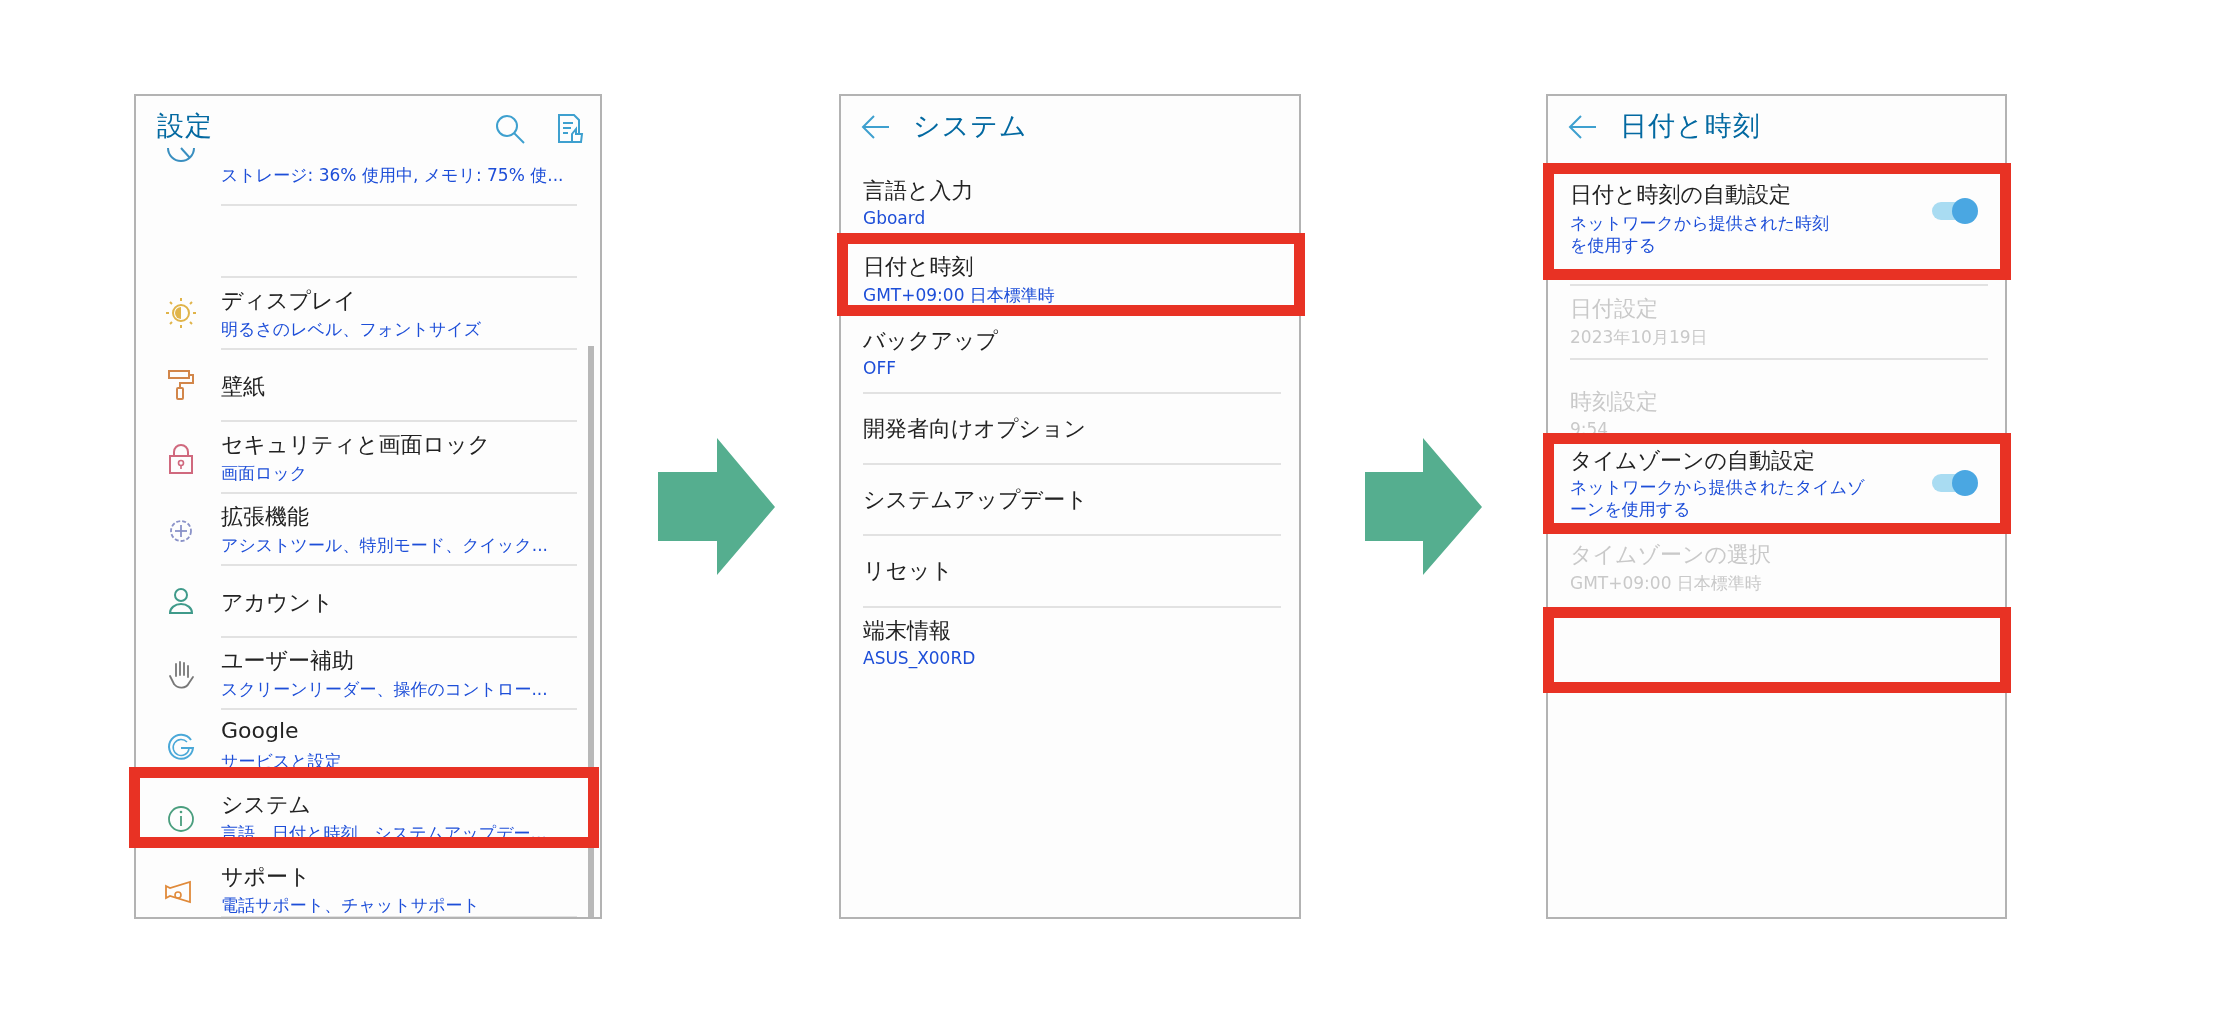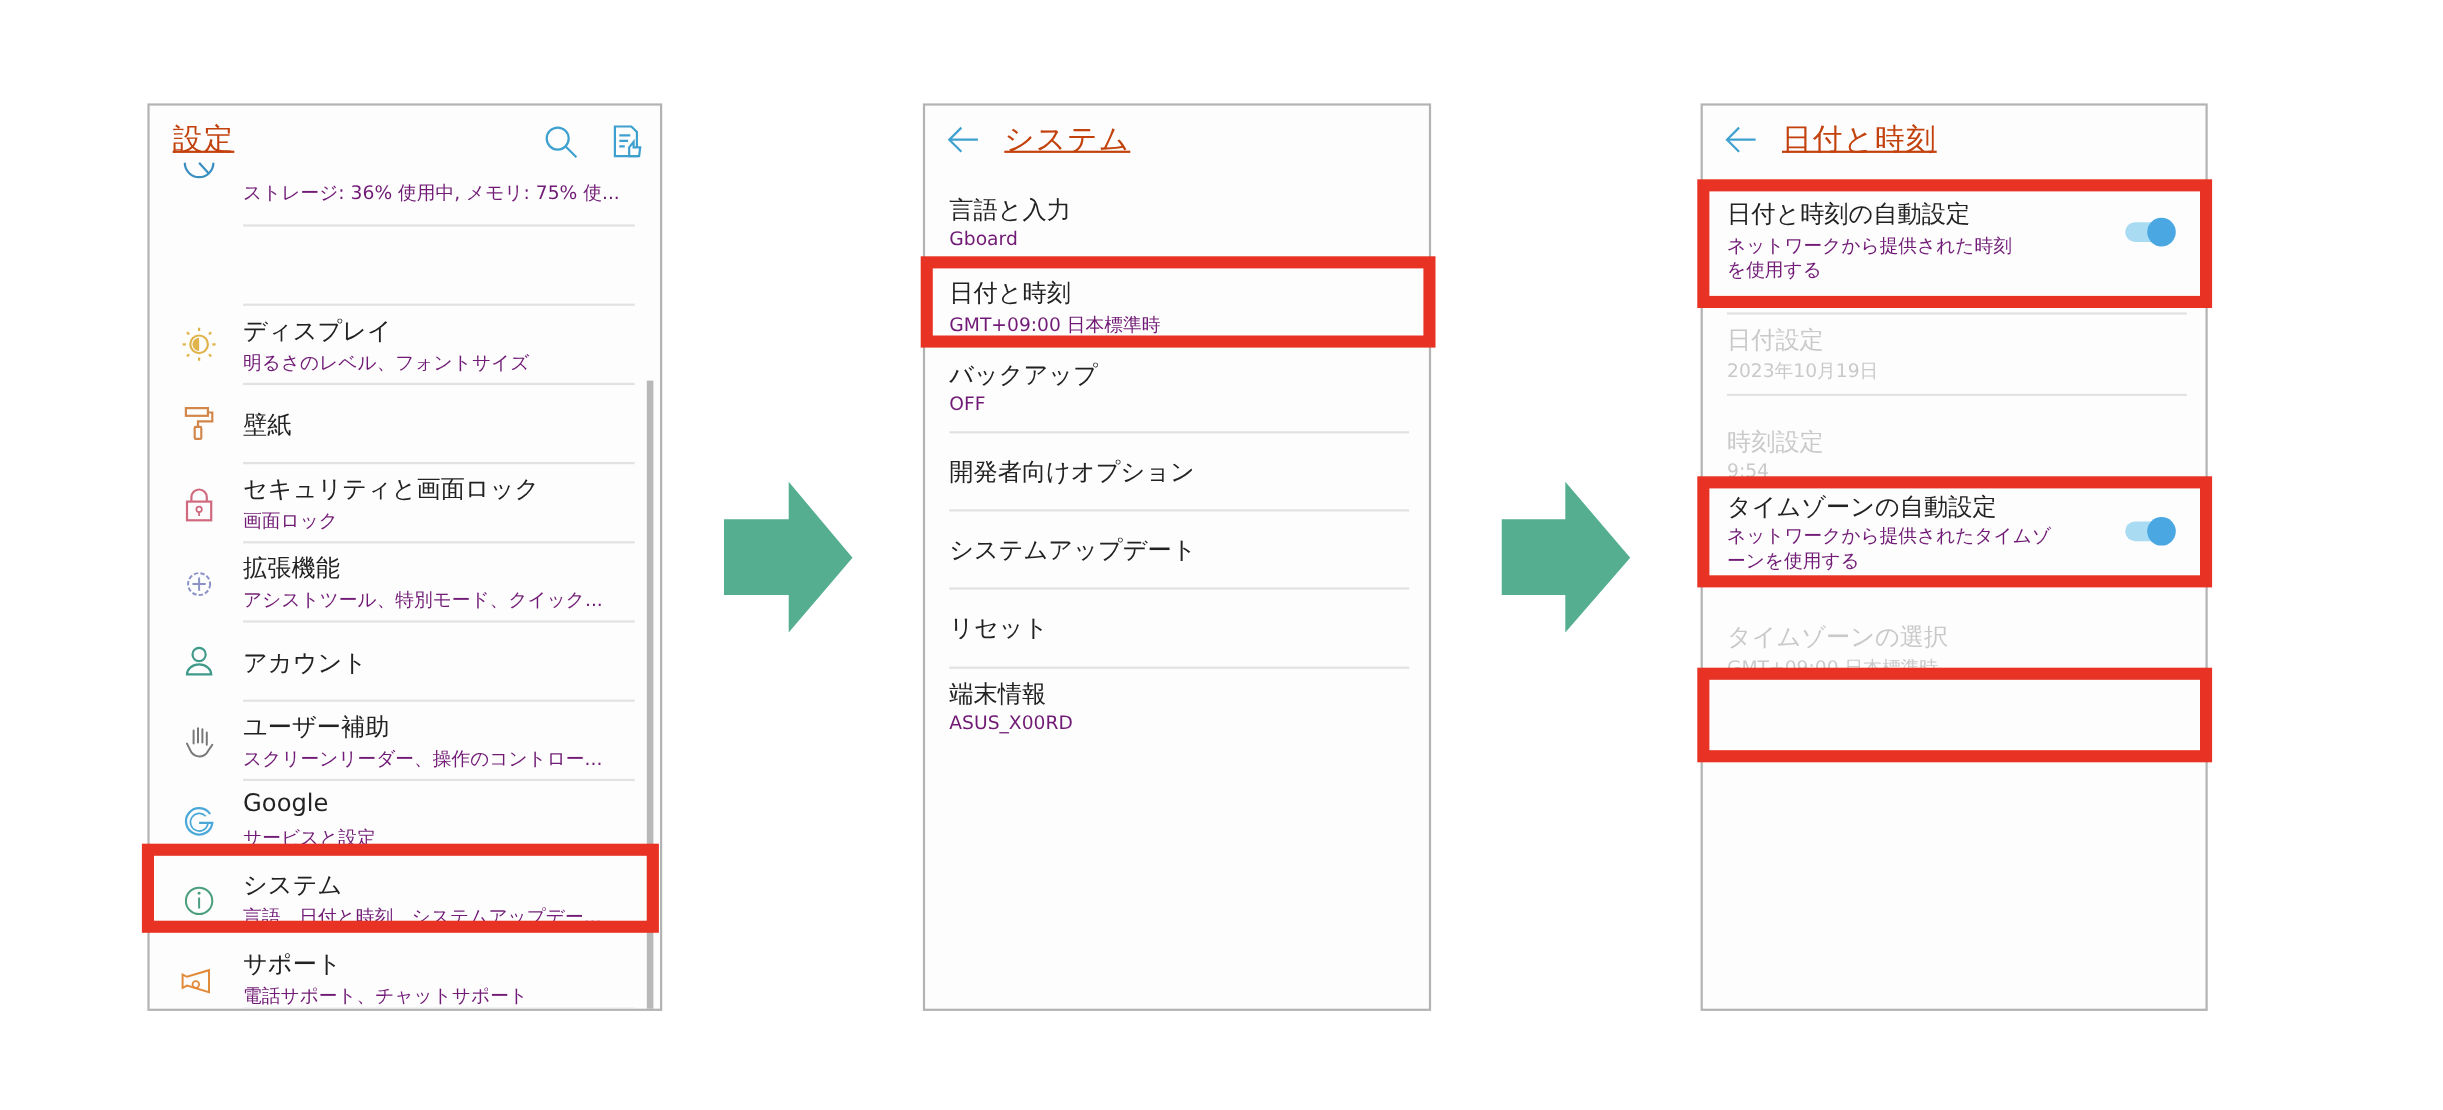--- a/index.html
+++ b/index.html
@@ -1,23 +1,23 @@
 <!DOCTYPE html>
 <html><head>
 <meta charset="utf-8">
 <style>
   html, body { margin:0; padding:0; }
   body { width:2221px; height:1009px; background:#ffffff; position:relative; overflow:hidden;
          font-family:"DejaVu Sans","Liberation Sans",sans-serif; }
   .panel { position:absolute; top:94px; height:825px; background:#fdfdfd; border:2px solid #b3b3b3; box-sizing:border-box; overflow:hidden; }
-  .hdr-title { position:absolute; font-size:27px; color:#c2410c; letter-spacing:1px;text-decoration:underline; }
+  .hdr-title { position:absolute; font-size:27px; color:#0369a1; letter-spacing:1px; }
   .back { position:absolute; }
   .row { position:absolute; left:0; right:0; }
   .t1 { position:absolute; font-size:22px; color:#222; white-space:nowrap; }
-  .t2 { position:absolute; font-size:17px; color:#701a75; white-space:nowrap; }
+  .t2 { position:absolute; font-size:17px; color:#1d4ed8; white-space:nowrap; }
   .dim .t1, .dim .t2 { color:#c9c9c9; }
   .div { position:absolute; height:2px; background:#e2e2e2; }
   .icon { position:absolute; width:34px; height:34px; }
   .redbox { position:absolute; border:11px solid #e83224; box-sizing:border-box; pointer-events:none; }
   .toggle { position:absolute; width:46px; height:26px; }
   .toggle .track { position:absolute; left:0; top:4px; width:44px; height:18px; border-radius:9px; background:#a9dcf2; }
   .toggle .knob { position:absolute; right:0; top:0; width:26px; height:26px; border-radius:50%; background:#4aa7e2; }
   .arrow { position:absolute; }
   .scrollbar { position:absolute; background:#b8b8b8; }
 </style>
@@ -232,21 +232,21 @@
   <div class="row" style="top:350px; height:80px;">
     <div class="t1" style="left:22px; top:0px;">タイムゾーンの自動設定</div>
     <div class="t2" style="left:22px; top:30px;">ネットワークから提供されたタイムゾ</div>
     <div class="t2" style="left:22px; top:52px;">ーンを使用する</div>
     <div class="toggle" style="left:384px; top:24px;">
         <div class="track"></div>
         <div class="knob"></div>
       </div>
   </div>
 
-  <div class="row dim" style="top:464px; height:72px;padding-left:25px;">
+  <div class="row dim" style="top:440px; height:72px;padding-left:25px;">
     <div class="t1" style="left:22px; top:4px;">タイムゾーンの選択</div>
     <div class="t2" style="left:22px; top:36px;">GMT+09:00 日本標準時</div>
   </div>
 
 </div>
 <div class="redbox" style="left:1543px; top:163px; width:468px; height:117px;"></div>
 <div class="redbox" style="left:1543px; top:433px; width:468px; height:101px;"></div>
 <div class="redbox" style="left:1543px; top:607px; width:468px; height:86px;"></div>
 
 </body></html>

